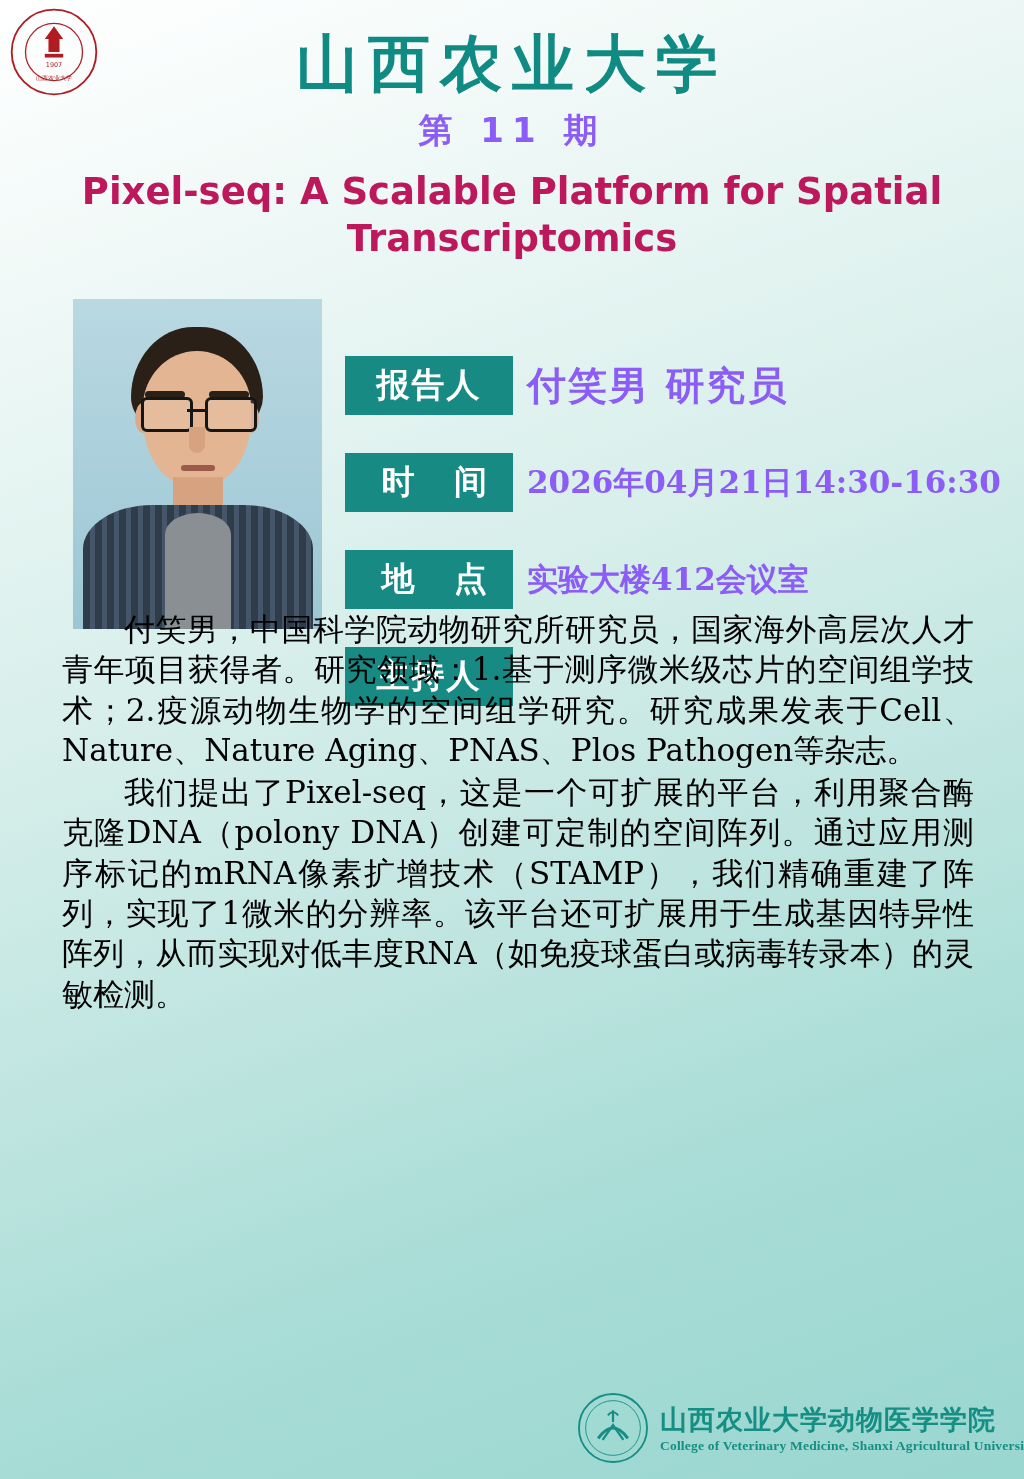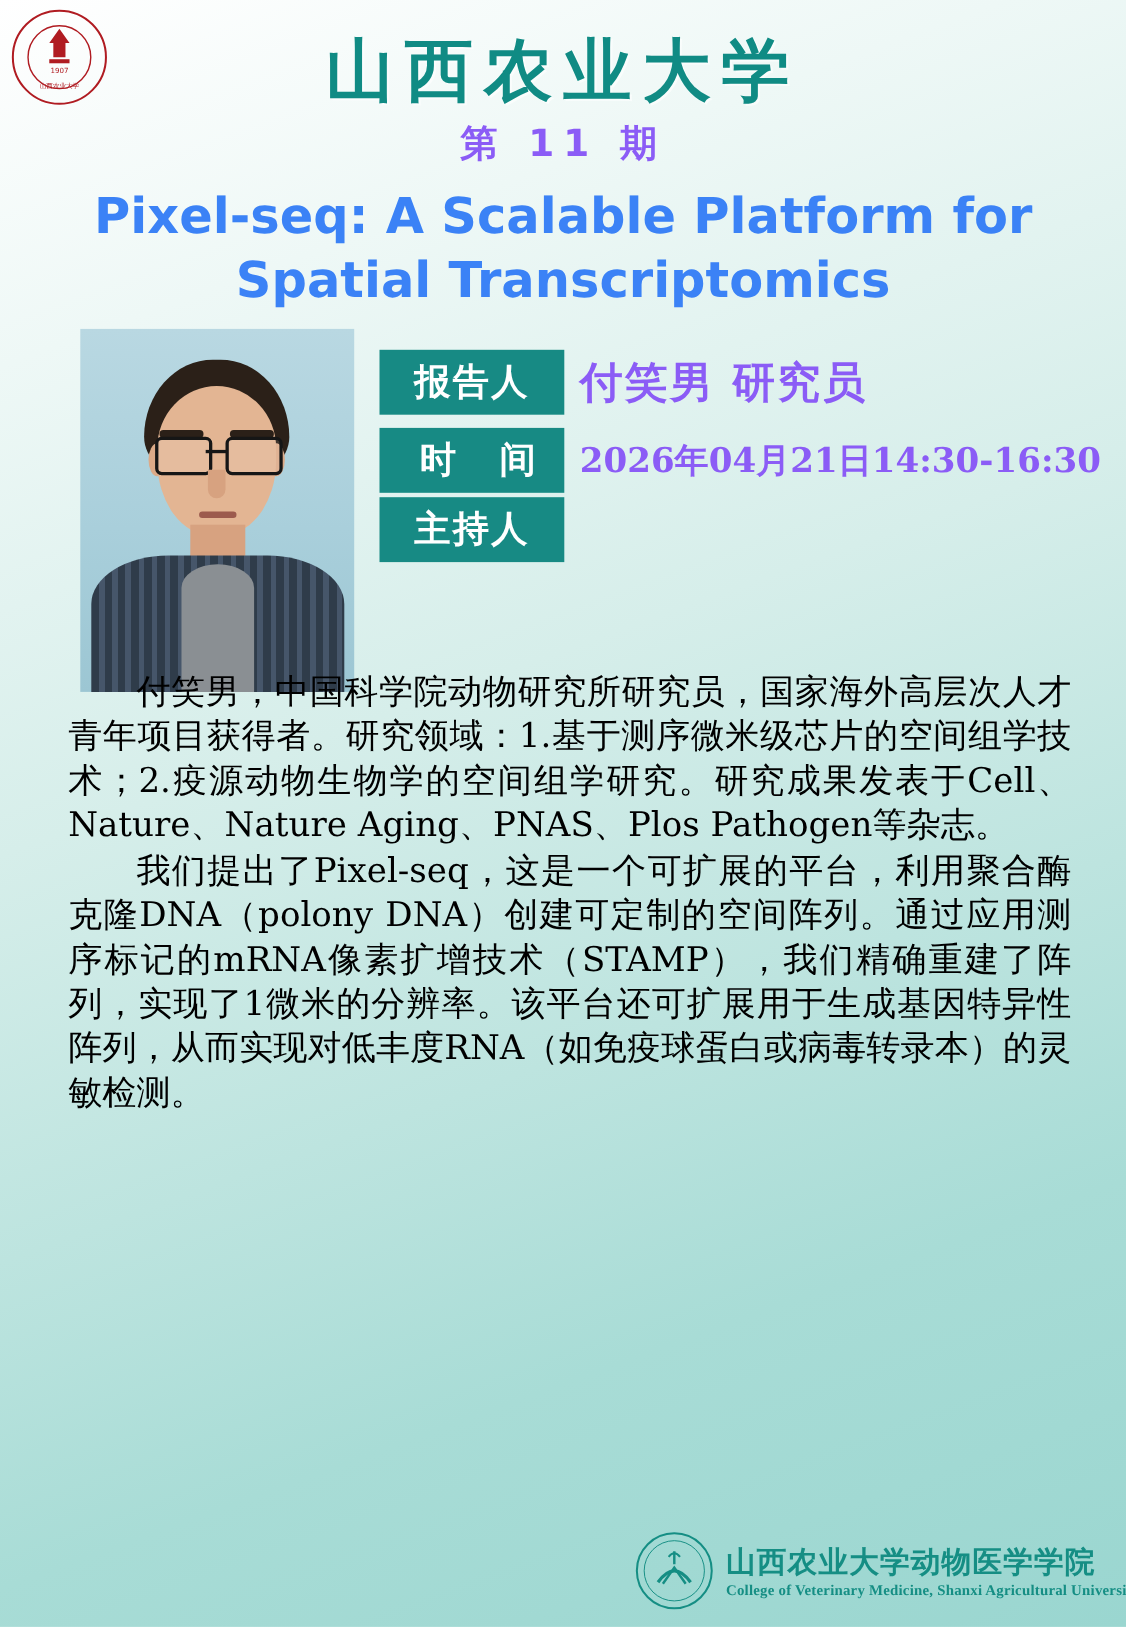--- a/index.html
+++ b/index.html
@@ -55,24 +55,24 @@
     letter-spacing: 8px;
     color: #8b5cf6;
   }
   .talk-title {
     position: absolute;
     top: 168px;
     left: 42px;
     width: 940px;
     text-align: center;
     font-family: "DejaVu Sans", sans-serif;
-    font-size: 45px;
+    font-size: 37px;
     line-height: 1.28;
     font-weight: bold;
-    color: #3b82f6;
+    color: #be185d;
   }
 
   
   .portrait {
     position: absolute;
     left: 73px;
     top: 299px;
     width: 249px;
     height: 330px;
     background: linear-gradient(180deg, #b9d8e2 0%, #a9cfdb 55%, #9cc6d3 100%);
@@ -170,20 +170,21 @@
   .info {
     position: absolute;
     left: 345px;
     top: 318px;
     width: 650px;
   }
   .info-row {
     display: flex;
     align-items: center;
     margin-bottom: 12px;
+    margin-top: 38px;
   }
   .tag {
     background: #178a84;
     color: #ffffff;
     font-family: "DejaVu Sans", sans-serif;
     font-weight: bold;
     font-size: 33px;
     letter-spacing: 2px;
     padding: 7px 12px;
     min-width: 168px;
@@ -302,20 +303,24 @@
   </div>
 
   <div class="info">
     <div class="info-row">
       <div class="tag">报告人</div>
       <div class="val speaker">付笑男  研究员</div>
     </div>
     <div class="info-row row-time">
       <div class="tag spaced">时 间</div>
       <div class="val time">2026年04月21日14:30-16:30</div>
+    </div>
+    <div class="info-row row-place">
+      <div class="tag spaced">地 点</div>
+      <div class="val place">实验大楼412会议室</div>
     </div>
     <div class="info-row">
       <div class="tag">主持人</div>
     </div>
   </div>
 
   <div class="body-text">
     <p>付笑男，中国科学院动物研究所研究员，国家海外高层次人才青年项目获得者。研究领域：1.基于测序微米级芯片的空间组学技术；2.疫源动物生物学的空间组学研究。研究成果发表于Cell、Nature、Nature Aging、PNAS、Plos Pathogen等杂志。</p>
     <p>我们提出了Pixel-seq，这是一个可扩展的平台，利用聚合酶克隆DNA（polony DNA）创建可定制的空间阵列。通过应用测序标记的mRNA像素扩增技术（STAMP），我们精确重建了阵列，实现了1微米的分辨率。该平台还可扩展用于生成基因特异性阵列，从而实现对低丰度RNA（如免疫球蛋白或病毒转录本）的灵敏检测。</p>
   </div>

